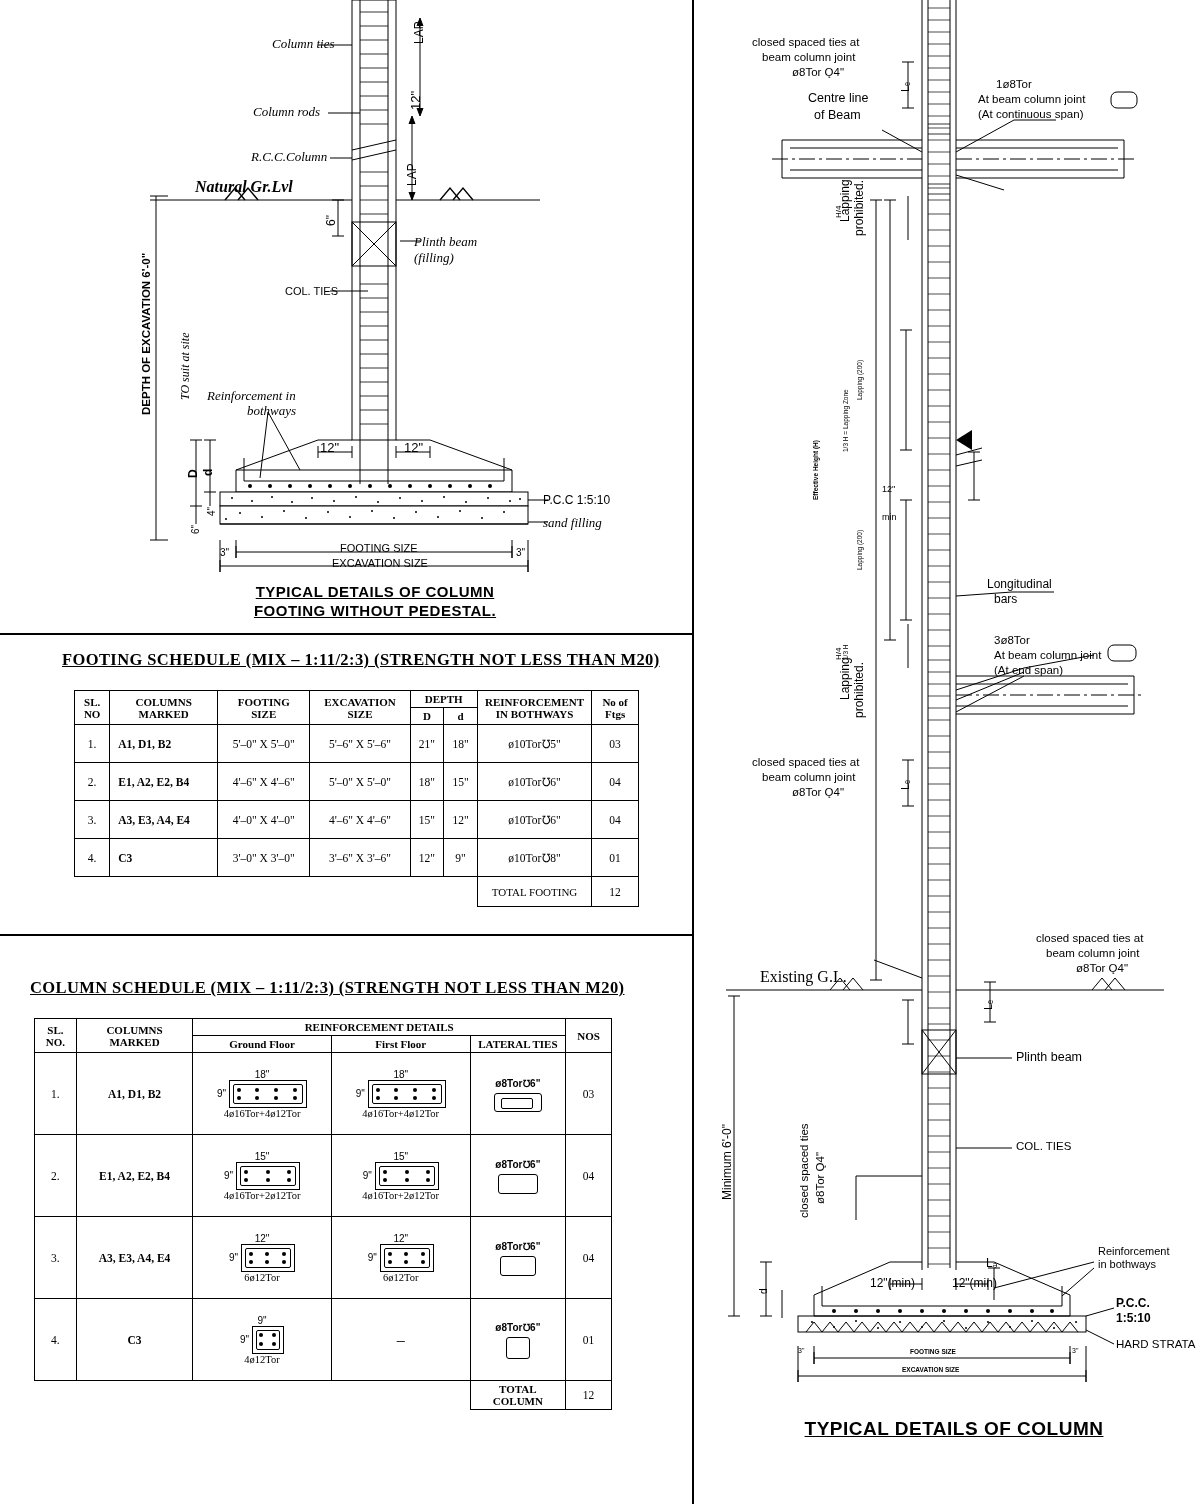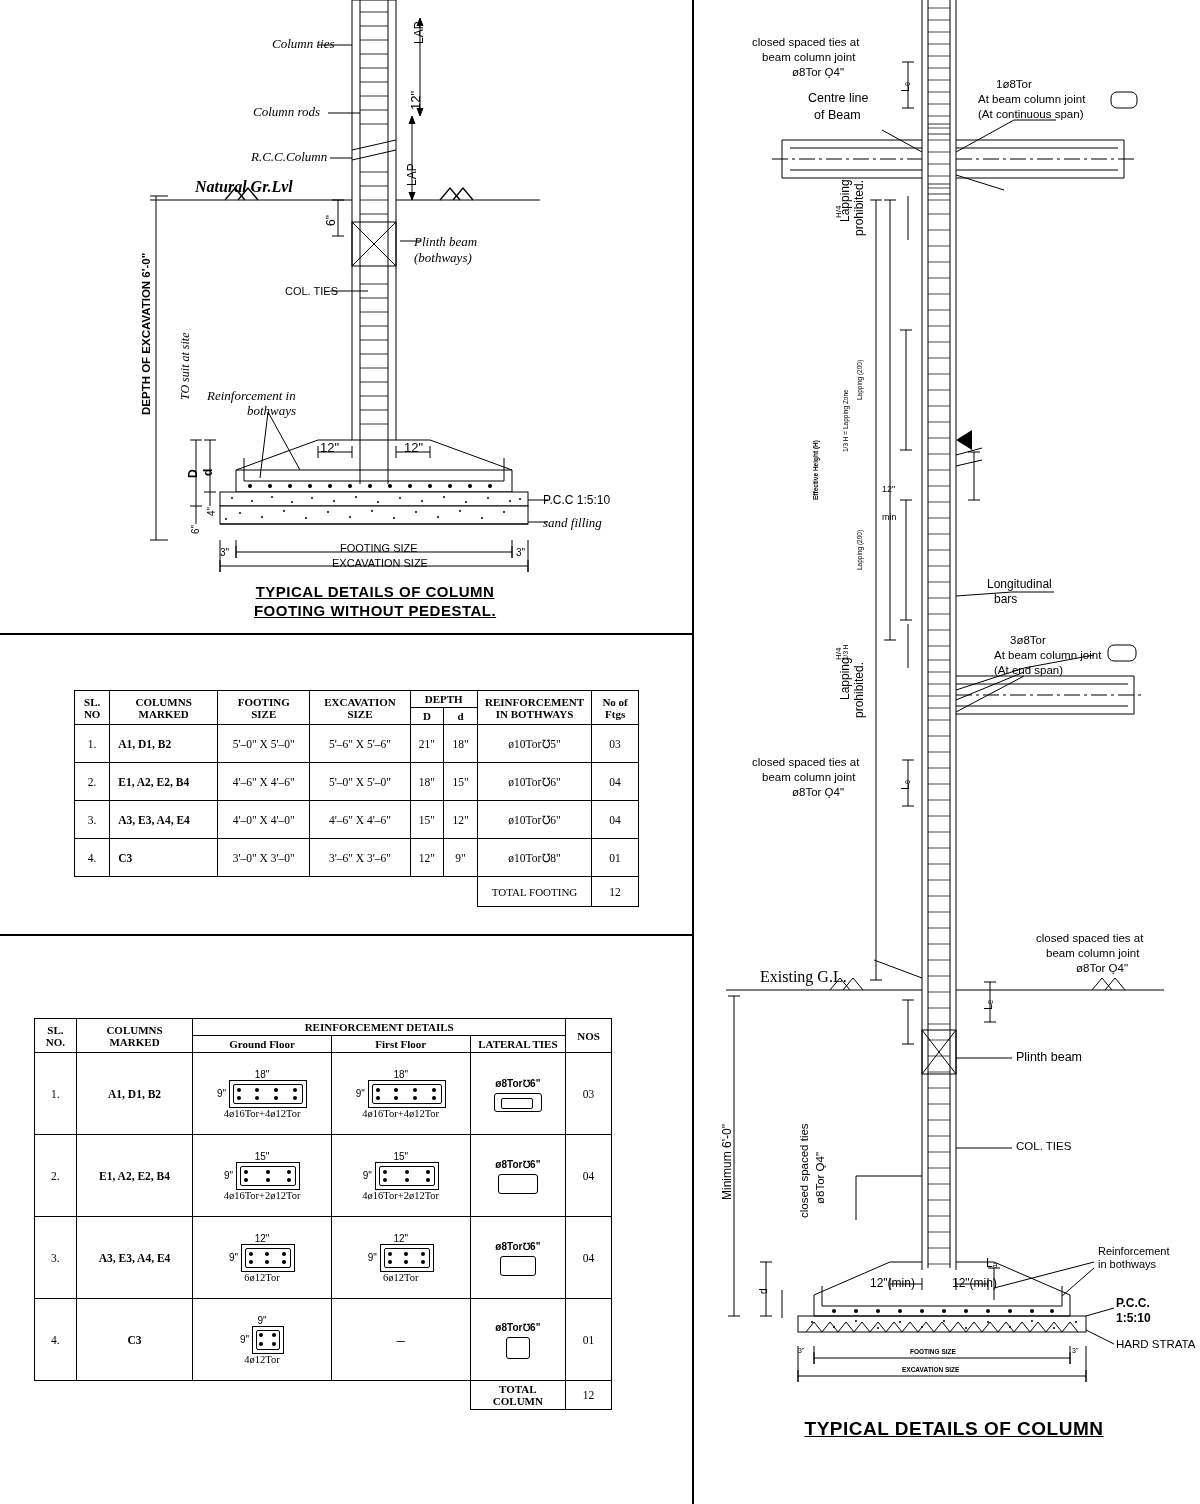--- a/index.html
+++ b/index.html
@@ -209,21 +209,21 @@
 
     <div class="lbl lbl-it" style="left:272px;top:36px;">Column ties</div>
     <div class="lbl lbl-it" style="left:253px;top:104px;">Column rods</div>
     <div class="lbl lbl-it" style="left:251px;top:149px;">R.C.C.Column</div>
     <div class="lbl" style="left:195px;top:178px;font-family:'Liberation Serif',serif;font-style:italic;font-size:16px;font-weight:bold;">Natural Gr.Lvl</div>
     <div class="lbl" style="left:412px;top:44px;transform:rotate(-90deg);transform-origin:left top;font-size:12px;">LAP</div>
     <div class="lbl" style="left:408px;top:110px;transform:rotate(-90deg);transform-origin:left top;font-size:13px;">12"</div>
     <div class="lbl" style="left:405px;top:186px;transform:rotate(-90deg);transform-origin:left top;font-size:12px;">LAP</div>
     <div class="lbl" style="left:324px;top:226px;transform:rotate(-90deg);transform-origin:left top;font-size:12px;">6"</div>
     <div class="lbl lbl-it" style="left:414px;top:234px;">Plinth  beam</div>
-    <div class="lbl lbl-it" style="left:414px;top:250px;">(bothways)</div>
+    <div class="lbl lbl-it" style="left:414px;top:250px;">(filling)</div>
     <div class="lbl" style="left:285px;top:285px;font-size:11px;">COL. TIES</div>
     <div class="lbl lbl-it" style="left:207px;top:388px;">Reinforcement  in</div>
     <div class="lbl lbl-it" style="left:247px;top:403px;">bothways</div>
     <div class="lbl" style="left:140px;top:415px;transform:rotate(-90deg);transform-origin:left top;font-size:11.5px;font-weight:bold;">DEPTH OF EXCAVATION 6'-0"</div>
     <div class="lbl lbl-it" style="left:178px;top:400px;transform:rotate(-90deg);transform-origin:left top;font-size:12px;">TO suit at site</div>
     <div class="lbl" style="left:186px;top:478px;transform:rotate(-90deg);transform-origin:left top;font-size:12px;font-weight:bold;">D</div>
     <div class="lbl" style="left:201px;top:476px;transform:rotate(-90deg);transform-origin:left top;font-size:12px;font-weight:bold;">d</div>
     <div class="lbl" style="left:190px;top:534px;transform:rotate(-90deg);transform-origin:left top;font-size:10px;">6"</div>
     <div class="lbl" style="left:206px;top:516px;transform:rotate(-90deg);transform-origin:left top;font-size:10px;">4"</div>
     <div class="lbl" style="left:320px;top:440px;font-size:13px;">12"</div>
@@ -233,20 +233,21 @@
     <div class="lbl" style="left:340px;top:542px;font-size:11px;">FOOTING SIZE</div>
     <div class="lbl" style="left:332px;top:557px;font-size:11px;">EXCAVATION SIZE</div>
     <div class="lbl" style="left:220px;top:547px;font-size:10px;">3"</div>
     <div class="lbl" style="left:516px;top:547px;font-size:10px;">3"</div>
 
     <div class="ttl u" style="left:210px;top:583px;width:330px;font-size:15px;">TYPICAL  DETAILS  OF  COLUMN</div>
     <div class="ttl u" style="left:210px;top:602px;width:330px;font-size:15px;">FOOTING  WITHOUT  PEDESTAL.</div>
   </div>
 
   <div style="position:absolute;left:0;top:635px;width:692px;height:299px;">
+    <div class="schedtitle" style="position:absolute;left:62px;top:15px;">FOOTING  SCHEDULE  (MIX  –  1:11/2:3)  (STRENGTH  NOT  LESS  THAN  M20)</div>
 
     <table class="sched" style="position:absolute;left:74px;top:55px;width:565px;">
       <thead>
         <tr>
           <th rowspan="2" style="width:32px;">
             <span>SL.</span><br>
             <span>NO</span>
           </th>
           <th rowspan="2" style="width:115px;">COLUMNS  MARKED</th>
           <th rowspan="2" style="width:96px;">
@@ -321,20 +322,21 @@
             <td style="border:none;"></td>
             <td style="border:none;"></td>
           <td style="font-weight:normal;font-size:11px;">TOTAL  FOOTING</td>
           <td>12</td>
         </tr>
       </tbody>
     </table>
   </div>
 
   <div style="position:absolute;left:0;top:936px;width:692px;height:568px;">
+    <div class="schedtitle" style="position:absolute;left:30px;top:42px;">COLUMN  SCHEDULE  (MIX  –  1:11/2:3)  (STRENGTH  NOT  LESS  THAN  M20)</div>
 
     <table class="sched" style="position:absolute;left:34px;top:82px;width:578px;">
       <thead>
         <tr>
           <th rowspan="2" style="width:38px;">
             <span>SL.</span><br>
             <span>NO.</span>
           </th>
           <th rowspan="2" style="width:120px;">
             <span>COLUMNS</span><br>
@@ -837,21 +839,21 @@
     <div class="lbl" style="left:140px;top:218px;transform:rotate(-90deg);transform-origin:left top;font-size:8px;">H/4</div>
     <div class="lbl" style="left:118px;top:500px;transform:rotate(-90deg);transform-origin:left top;font-size:6.5px;font-weight:bold;">Effective Height (H)</div>
     <div class="lbl" style="left:148px;top:452px;transform:rotate(-90deg);transform-origin:left top;font-size:6.5px;">1/3 H = Lapping Zone</div>
     <div class="lbl" style="left:162px;top:400px;transform:rotate(-90deg);transform-origin:left top;font-size:6.5px;">Lapping (200)</div>
     <div class="lbl" style="left:162px;top:570px;transform:rotate(-90deg);transform-origin:left top;font-size:6.5px;">Lapping (200)</div>
     <div class="lbl" style="left:148px;top:660px;transform:rotate(-90deg);transform-origin:left top;font-size:6.5px;">1/3 H</div>
     <div class="lbl" style="left:188px;top:484px;font-size:9px;">12"</div>
     <div class="lbl" style="left:188px;top:493px;font-size:9px;margin-top:19px;">min</div>
     <div class="lbl" style="left:293px;top:577px;font-size:12px;">Longitudinal</div>
     <div class="lbl" style="left:300px;top:592px;font-size:12px;">bars</div>
-    <div class="lbl" style="left:316px;top:634px;font-size:11.5px;">3ø8Tor</div>
+    <div class="lbl" style="left:300px;top:634px;font-size:11.5px;">3ø8Tor</div>
     <div class="lbl" style="left:300px;top:649px;font-size:11.5px;">At  beam  column  joint</div>
     <div class="lbl" style="left:300px;top:664px;font-size:11.5px;">(At  end  span)</div>
     <div class="lbl" style="left:58px;top:756px;font-size:11.5px;">closed  spaced  ties  at</div>
     <div class="lbl" style="left:68px;top:771px;font-size:11.5px;">beam  column  joint</div>
     <div class="lbl" style="left:98px;top:786px;font-size:11.5px;">ø8Tor  Ǫ4"</div>
     <div class="lbl" style="left:205px;top:790px;transform:rotate(-90deg);transform-origin:left top;font-size:11px;">Lₑ</div>
     <div class="lbl" style="left:144px;top:700px;transform:rotate(-90deg);transform-origin:left top;font-size:12px;">Lapping</div>
     <div class="lbl" style="left:158px;top:718px;transform:rotate(-90deg);transform-origin:left top;font-size:12px;">prohibited.</div>
     <div class="lbl" style="left:140px;top:660px;transform:rotate(-90deg);transform-origin:left top;font-size:8px;">H/4</div>
     <div class="lbl" style="left:342px;top:932px;font-size:11.5px;">closed  spaced  ties  at</div>

